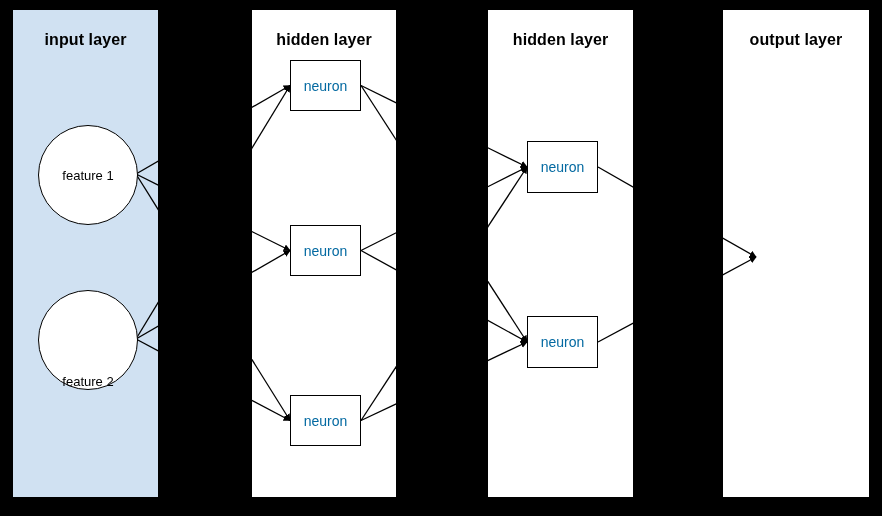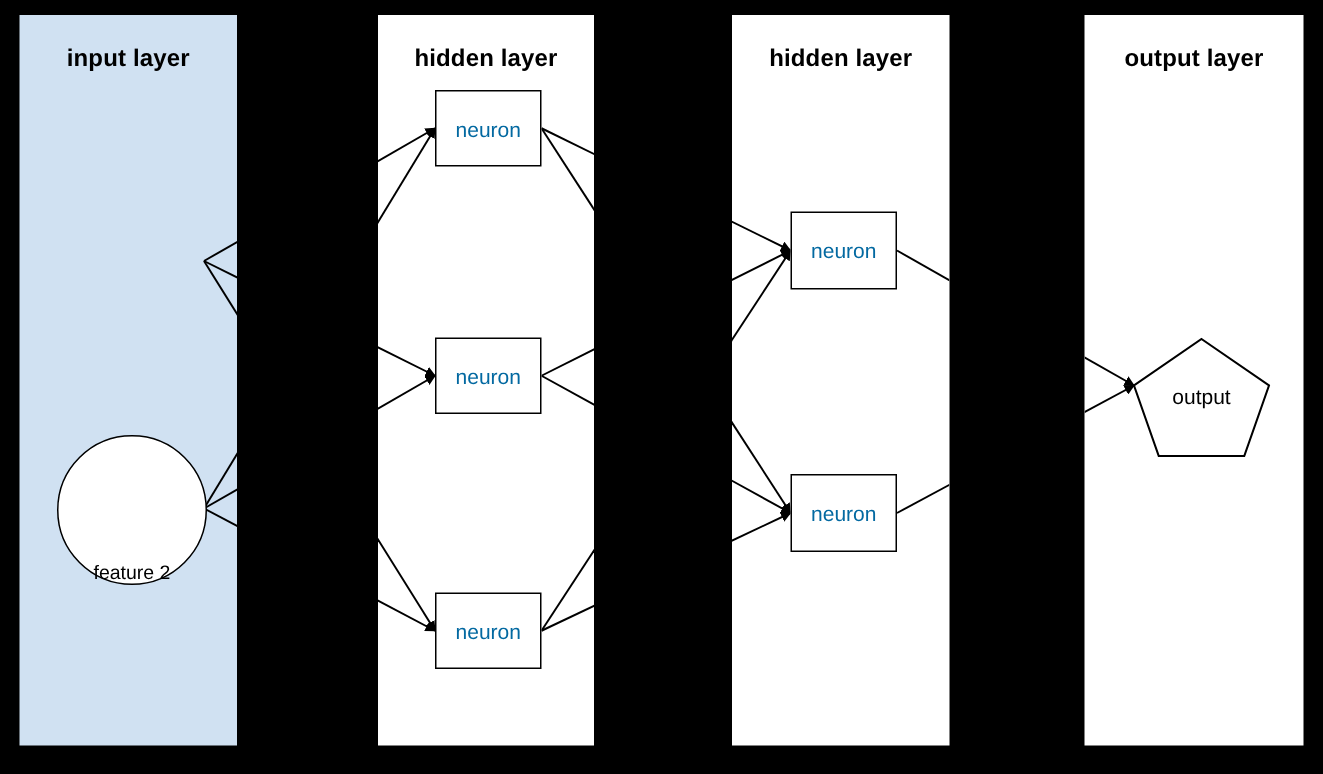--- a/index.html
+++ b/index.html
@@ -87,20 +87,23 @@
           </marker>
         </defs>
         <line x1="123" y1="164" x2="277" y2="75.5" stroke="#000000" stroke-width="1.3"></line>
         <line x1="123" y1="164" x2="277" y2="240.5" stroke="#000000" stroke-width="1.3"></line>
         <line x1="123" y1="164" x2="277" y2="410.5" stroke="#000000" stroke-width="1.3"></line>
         <line x1="123" y1="329" x2="277" y2="75.5" stroke="#000000" stroke-width="1.3"></line>
         <line x1="123" y1="329" x2="277" y2="240.5" stroke="#000000" stroke-width="1.3"></line>
         <line x1="123" y1="329" x2="277" y2="410.5" stroke="#000000" stroke-width="1.3"></line>
       </svg>
     <div class="layer-title" style="top: 21px;">input layer</div>
+    <div class="node-circle" id="node-feature-1" style="left: 25px; top: 115px; width: 98px; height: 98px;">
+      <span>feature 1</span>
+    </div>
     <div class="node-circle" id="node-feature-2" style="left: 25px; top: 280px; width: 98px; height: 98px; align-items: flex-end;">
       <span>feature 2</span>
     </div>
   </div>
 
   <div class="layer-panel" id="panel-hidden1" style="left: 252px; top: 10px; width: 144px; height: 487px; background: rgb(255, 255, 255);">
     <svg class="edge-svg" id="edges-hidden1" viewBox="0 0 144 487" preserveAspectRatio="none">
         <defs>
           <marker id="arrow-1" viewBox="0 0 10 10" refX="9" refY="5" markerWidth="7" markerHeight="7" orient="auto-start-reverse" markerUnits="userSpaceOnUse">
             <path d="M 0 0 L 10 5 L 0 10 z" fill="#000000"></path>
@@ -160,21 +163,15 @@
     <svg class="edge-svg" id="edges-output" viewBox="0 0 146 487" preserveAspectRatio="none">
         <defs>
           <marker id="arrow-3" viewBox="0 0 10 10" refX="9" refY="5" markerWidth="7" markerHeight="7" orient="auto-start-reverse" markerUnits="userSpaceOnUse">
             <path d="M 0 0 L 10 5 L 0 10 z" fill="#000000"></path>
           </marker>
         </defs>
         <line x1="-125" y1="157" x2="33" y2="247" stroke="#000000" stroke-width="1.3" marker-end="url(#arrow-3)"></line>
         <line x1="-125" y1="332" x2="33" y2="247" stroke="#000000" stroke-width="1.3" marker-end="url(#arrow-3)"></line>
       </svg>
     <div class="layer-title" style="top: 21px;">output layer</div>
-    <div class="node-pentagon" id="node-output" style="left: 32px; top: 215px; width: 92px; height: 80px;">
-      <svg id="pentagon-svg" width="92" height="80" viewBox="0 0 92 80">
-          <polygon points="46.0,1.0 91.0,32.0 74.5,79.0 17.5,79.0 1.0,32.0" fill="#ffffff" stroke="#000000" stroke-width="1.4"></polygon>
-        </svg>
-      <div class="pentagon-label" id="pentagon-label" style="top: 31px;">output</div>
-    </div>
   </div>
 
 </div>
 
 </body></html>

